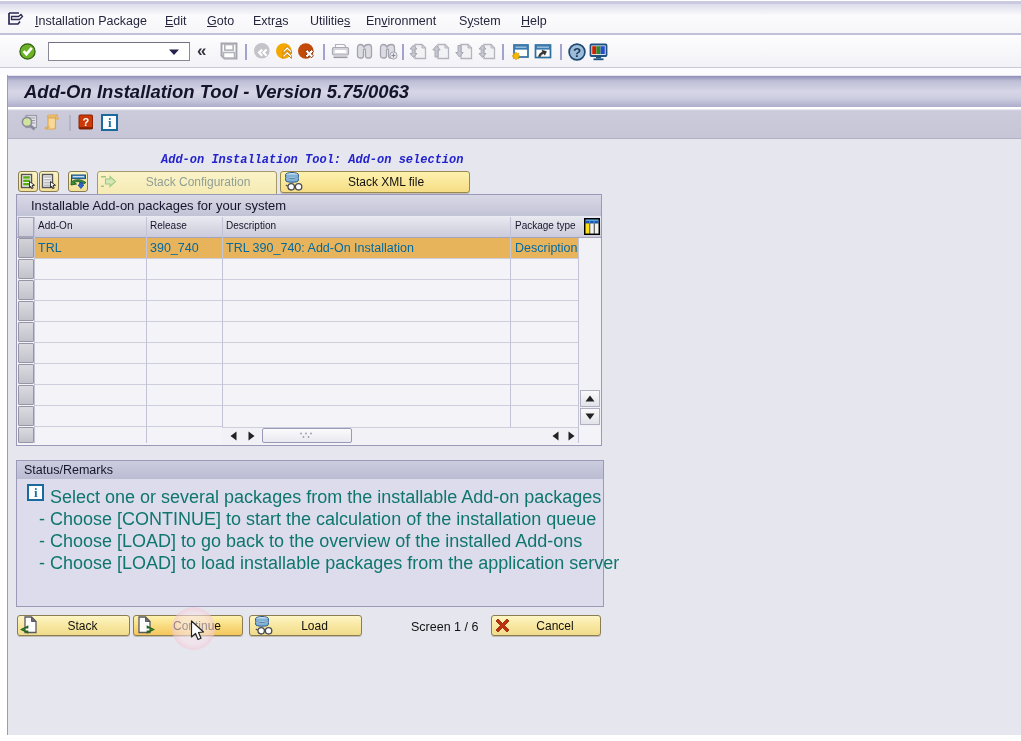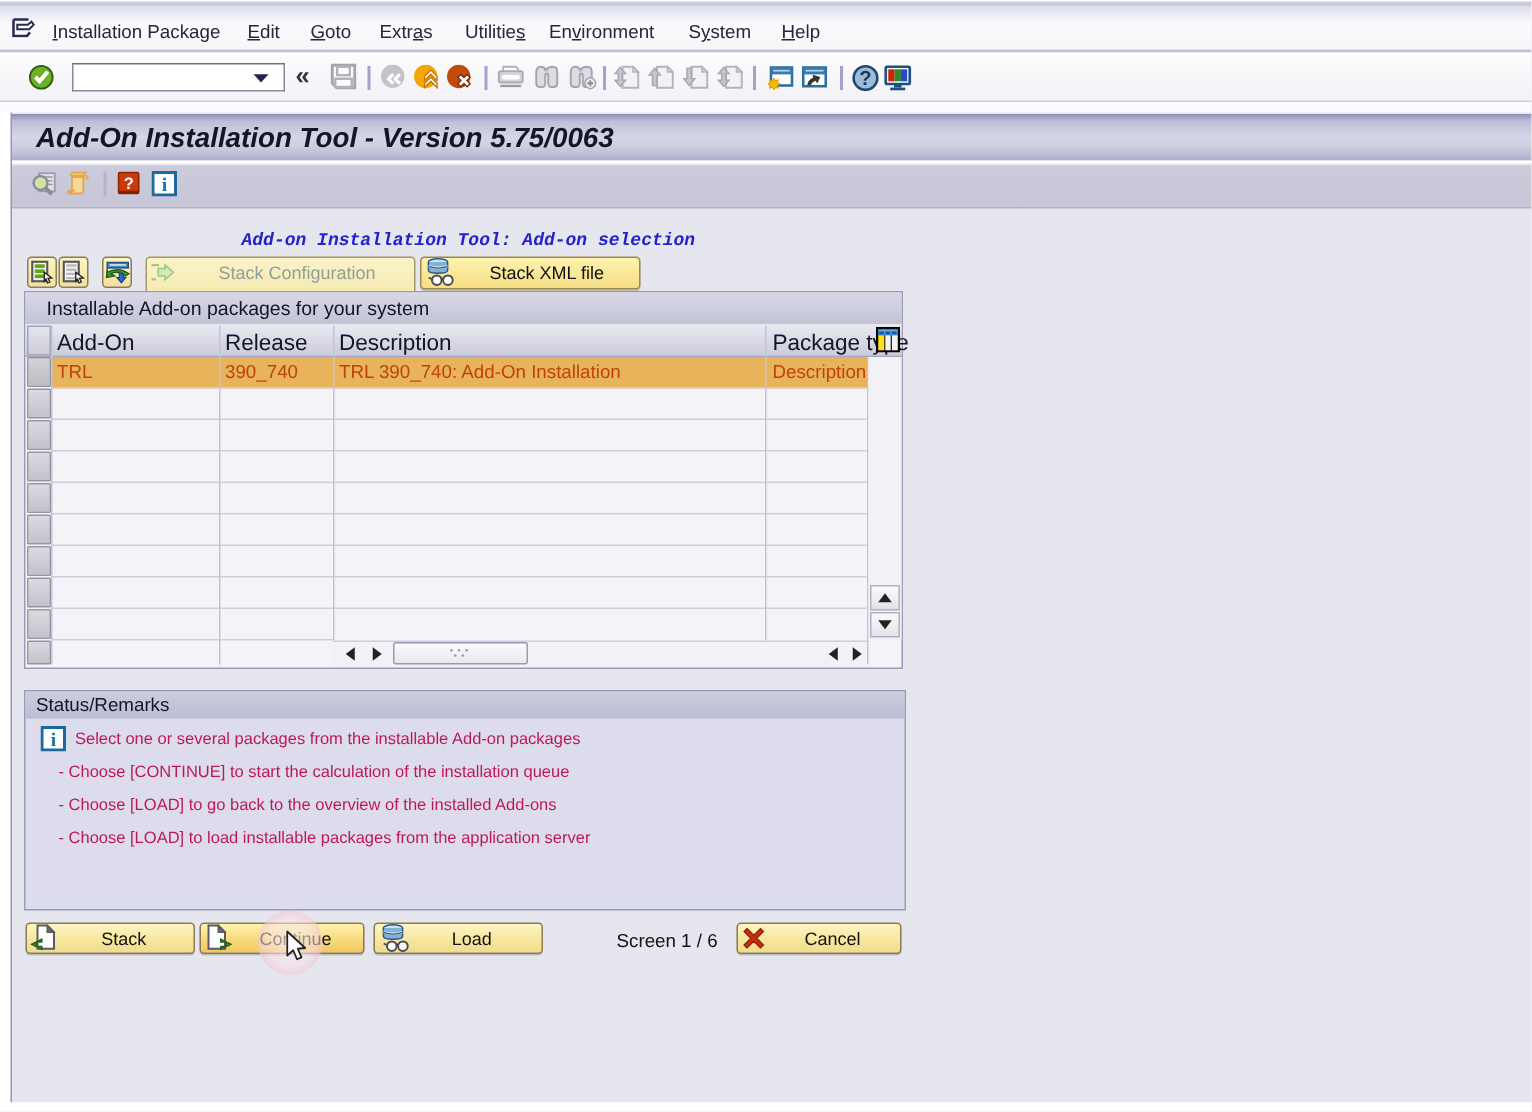--- a/index.html
+++ b/index.html
@@ -17,29 +17,29 @@
 #apptoolbar{left:8px;top:107px;width:1013px;height:32px;background:linear-gradient(#ffffff 0%,#ffffff 5%,#cbcbdc 12%,#c6c6d7 100%);border-bottom:1px solid #b2b2c6;box-sizing:border-box;}
 #bluehead{left:161px;top:153px;font-size:12px;font-weight:bold;font-family:"Liberation Mono",monospace;color:#2323cd;font-style:italic;}
 #bottomwhite{left:0;top:735px;width:1021px;height:6px;background:#ffffff;}
 .ybtn{position:absolute;background:linear-gradient(#fdf5c4,#f7e69e 55%,#f0dc8c);border:1px solid #8a7d52;border-radius:3px;box-sizing:border-box;box-shadow:0 1px 0 rgba(120,110,70,0.35);}
 .ybtn .lbl{position:absolute;left:20px;width:calc(100% - 22px);text-align:center;top:3px;font-size:12px;color:#111;}
 .sqbtn{position:absolute;width:20px;height:21px;background:linear-gradient(#fdf5c4,#f2e098);border:1px solid #8a7d52;border-radius:3px;box-sizing:border-box;}
 #tframe{left:16px;top:194px;width:586px;height:252px;border:1px solid #9a9ab8;background:#f4f4f8;box-sizing:border-box;}
 #ttitle{left:17px;top:195px;width:584px;height:21px;background:linear-gradient(#d8d8e6,#c3c3d7);}
 #ttitletext{left:31px;top:198px;font-size:13px;color:#14142a;}
 #thead{left:17px;top:216px;width:584px;height:22px;background:linear-gradient(#eaeaf2 0%,#d9d9e4 55%,#cbcbdb 100%);border-bottom:1px solid #a4a4bc;box-sizing:border-box;}
-.th{position:absolute;top:220px;font-size:15px;color:#14142a;}
+.th{position:absolute;top:220px;font-size:10px;color:#14142a;}
 .vline{position:absolute;width:1px;background:#c3c3d6;}
 .rowline{position:absolute;left:34px;height:1px;background:#cdcdde;}
 .selcell{position:absolute;left:18px;width:16px;height:20px;background:linear-gradient(#dadae0,#c2c2cb);border:1px solid #9595a6;box-sizing:border-box;border-radius:1px;}
-.rowtx{position:absolute;font-size:12.5px;color:#c2410c;}
+.rowtx{position:absolute;font-size:12.5px;color:#0369a1;}
 #sframe{left:16px;top:460px;width:588px;height:147px;border:1px solid #9a9ab8;background:#dcdcec;box-sizing:border-box;}
 #shead{left:17px;top:461px;width:586px;height:18px;background:linear-gradient(#cdcde0,#bbbbd2);}
 #sheadtext{left:24px;top:463px;font-size:12.5px;color:#14142a;}
-.sline{position:absolute;font-size:11px;color:#be185d;}
+.sline{position:absolute;font-size:18px;color:#0f766e;}
 #screen16{left:411px;top:620px;font-size:12.5px;color:#111;}
 .sep{position:absolute;width:2px;height:16px;background:#a2a2cc;top:44px;}
 .asep{position:absolute;width:2px;height:16px;background:#b4b4c4;top:115px;}
 </style>
 </head>
 <body>
 <div class="abs" style="left:0;top:1px;width:1021px;height:3px;background:#c9c9e2;"></div>
 <div class="abs" id="menubar"></div>
 <svg class="abs" style="left:8px;top:12px" width="16" height="13" viewBox="0 0 16 13">
   <path d="M1 1 H11 M1 1 V12 H10 L12 9.5" fill="none" stroke="#2a2a55" stroke-width="1.7"></path>
@@ -199,21 +199,21 @@
   <path d="M16 9.5 Q9 4.5 1.5 8.5 L1.5 6 L1 12 L6.5 11 L4 9.5 Q9 7 13.5 11 Z" fill="#3e8e3e" stroke="#1c5c1c" stroke-width="0.9"></path>
   <path d="M9.6 9.5 h2.6 v2.5 h1.6 l-2.9 3.5 -2.9 -3.5 h1.6 Z" fill="#2a6ad0" stroke="#14409c" stroke-width="0.8"></path>
 </svg>
 <div class="ybtn" style="left:97px;top:171px;width:180px;height:33px;background:linear-gradient(#fbf3c8,#f3e7ab);box-shadow:none;border-color:#a39a6b;">
     <div class="lbl" style="color:#8f9f97;top:3px;left:24px;width:calc(100% - 26px);">Stack Configuration</div>
   </div>
 <svg class="abs" style="left:100px;top:175px" width="17" height="13" viewBox="0 0 17 13">
   <path d="M5.5 4 h4.5 V1.5 L15.5 6.5 L10 11.5 V9 H5.5 Z" fill="#d4e8ba" stroke="#a0c882" stroke-width="1.1"></path>
   <path d="M1 1.8 L6 1.8 M1 11.2 L4 11.2" stroke="#a0c882" stroke-width="1.5"></path>
 </svg>
-<div class="ybtn" style="left:280px;top:171px;width:147px;height:22px;background:linear-gradient(#fdf2ae,#f6dd85);border-color:#99894f;">
+<div class="ybtn" style="left:280px;top:171px;width:190px;height:22px;background:linear-gradient(#fdf2ae,#f6dd85);border-color:#99894f;">
     <div class="lbl" style="top:3px;left:24px;width:calc(100% - 26px);">Stack XML file</div>
   </div>
 <svg class="abs" style="left:283px;top:171px" width="21" height="21" viewBox="0 0 21 21">
   <ellipse cx="9" cy="3.6" rx="6.4" ry="2.1" fill="#cfe2f2" stroke="#2a5a8a" stroke-width="1"></ellipse>
   <path d="M2.6 3.6 V9.2 Q2.6 11.2 9 11.2 Q15.4 11.2 15.4 9.2 V3.6" fill="#7fb2d8" stroke="#2a5a8a" stroke-width="1"></path>
   <path d="M2.6 6.4 Q9 8.6 15.4 6.4" fill="none" stroke="#e8f0f8" stroke-width="1.6"></path>
   <path d="M2.6 6.6 Q9 8.8 15.4 6.6" fill="none" stroke="#2a5a8a" stroke-width="0.8"></path>
   <circle cx="8.2" cy="15.8" r="3.2" fill="#fff" stroke="#4a4a52" stroke-width="1.3"></circle>
   <circle cx="15.6" cy="15.8" r="3.2" fill="#fff" stroke="#4a4a52" stroke-width="1.3"></circle>
   <path d="M11.2 15.4 Q11.9 14.2 12.6 15.4" fill="none" stroke="#4a4a52" stroke-width="1.2"></path>

